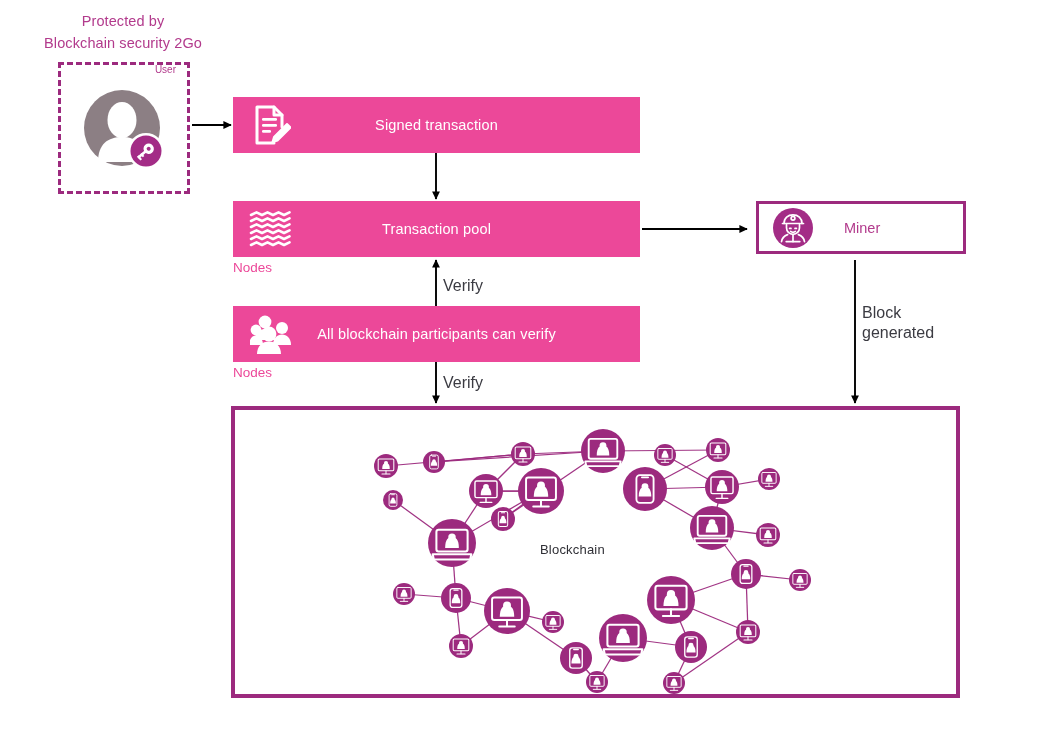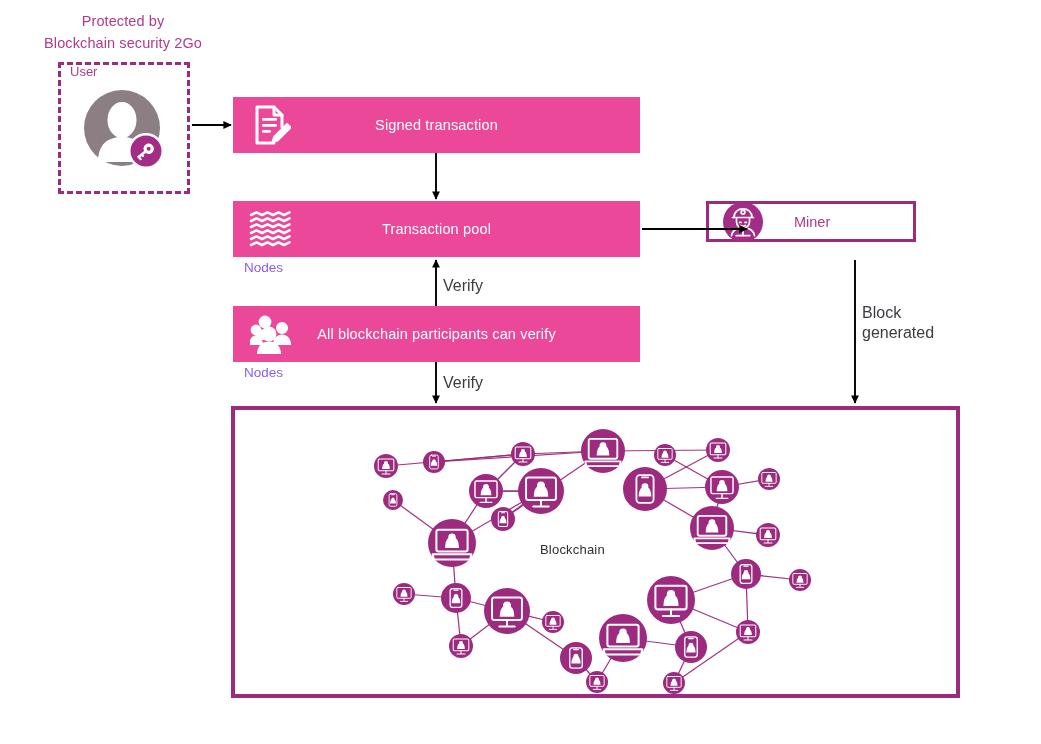--- a/index.html
+++ b/index.html
@@ -12,22 +12,22 @@
   .protected-label{
     position:absolute;left:0px;top:10px;width:246px;
     text-align:center;color:#b23a8c;font-size:14.5px;line-height:22px;
     letter-spacing:.1px;
   }
   .user-box{
     position:absolute;left:58px;top:62px;width:132px;height:132px;
     border:3px dashed #9c2a7e;box-sizing:border-box;background:#fff;
   }
   .user-label{
-    position:absolute;left:70px;top:64px;width:132px;text-align:left;
-    color:#b23a8c;font-size:13px;
+    position:absolute;left:44px;top:64px;width:132px;text-align:right;
+    color:#b23a8c;font-size:10px;
   }
   .avatar{
     position:absolute;left:82px;top:88px;width:84px;height:84px;
   }
   .avatar svg{display:block;}
 
   
   .green-box{
     position:absolute;left:233px;width:407px;height:56px;
     background:#ec4899;box-sizing:border-box;
@@ -38,28 +38,28 @@
   }
   .green-box .glabel{
     position:absolute;left:0;right:0;top:50%;transform:translateY(-50%);
     text-align:center;color:#ffffff;font-size:14.5px;letter-spacing:.15px;
   }
   #box-signed{top:97px;}
   #box-pool{top:201px;}
   #box-participants{top:306px;}
 
   .nodes-label{
-    position:absolute;left:233px;color:#8b5cf6;font-size:13.5px;margin-left:11px;
+    position:absolute;left:233px;color:#ec4899;font-size:13.5px;
   }
   #nodes-1{top:260px;}
   #nodes-2{top:365px;}
 
   
   .miner-box{
-    position:absolute;left:706px;top:201px;width:210px;height:41px;
+    position:absolute;left:756px;top:201px;width:210px;height:53px;
     border:3px solid #9c2a7e;background:#ffffff;box-sizing:border-box;padding-left:40px;
   }
   .miner-icon{
     position:absolute;left:14px;top:50%;transform:translateY(-50%);
     width:40px;height:40px;
   }
   .miner-label{
     position:absolute;left:85px;top:50%;transform:translateY(-50%);
     color:#b23a8c;font-size:14.5px;
   }

